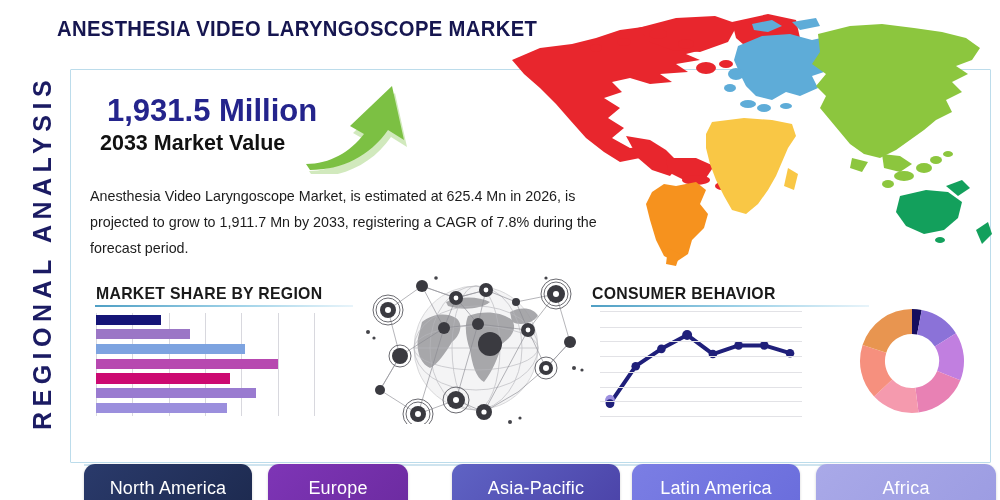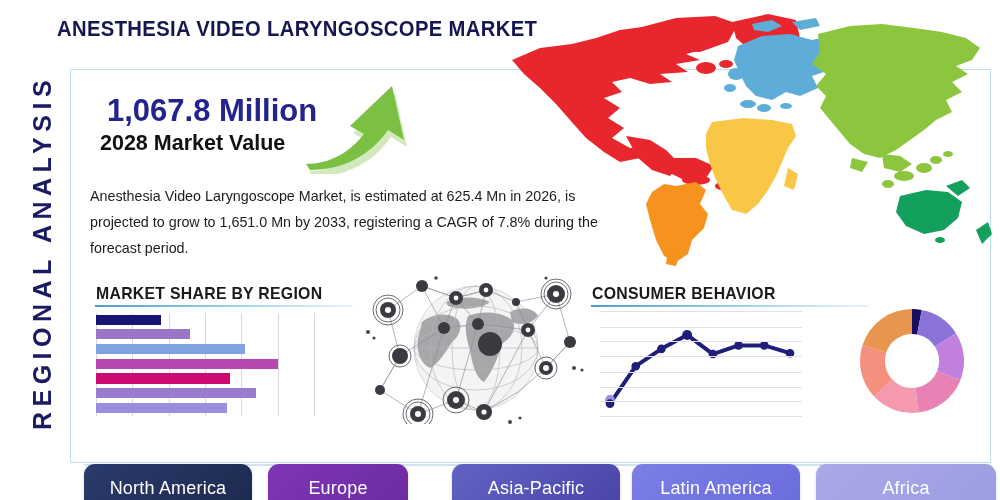--- a/index.html
+++ b/index.html
@@ -155,33 +155,33 @@
       <g fill="#13a05c">
         <path d="M400 188 L426 182 L448 184 L462 194 L458 210 L444 222 L424 226 L406 218 L396 204 Z"></path>
         <path d="M446 178 L462 172 L470 180 L458 188 Z"></path>
         <path d="M476 222 L488 214 L492 226 L482 236 Z"></path>
         <ellipse cx="440" cy="232" rx="5" ry="3"></ellipse>
       </g>
     </svg>
   </div>
 
   <div class="hero">
-    <div class="hero-value">1,067.8 Million</div>
-    <div class="hero-caption">2028 Market Value</div>
+    <div class="hero-value">1,931.5 Million</div>
+    <div class="hero-caption">2033 Market Value</div>
   </div>
 
   <div class="arrow-wrap">
     <svg viewBox="0 0 120 90" width="120" height="90">
       <path d="M6 84 C30 84 50 72 64 54 L50 46 L92 6 L104 60 L88 50 C70 76 42 90 10 90 Z" fill="#7cc043" opacity=".35" transform="translate(3,3)"></path>
       <path d="M6 80 C30 80 50 68 64 50 L50 42 L92 2 L104 56 L88 46 C70 72 42 86 10 86 Z" fill="#7cc043"></path>
     </svg>
   </div>
 
 
-  <div class="body-text">Anesthesia Video Laryngoscope Market, is estimated at 625.4 Mn in 2026, is projected to grow to 1,651.0 Mn by 2033, registering a CAGR of 7.8% during the forecast period.</div>
+  <div class="body-text">Anesthesia Video Laryngoscope Market, is estimated at 625.4 Mn in 2026, is projected to grow to 1,911.7 Mn by 2033, registering a CAGR of 7.8% during the forecast period.</div>
 
   <div class="sec-head" style="left:96px;top:284px;">MARKET SHARE BY REGION</div>
   <div class="sec-rule" style="left:95px;top:305px;width:258px;"></div>
 
   <div class="barchart">
     <div class="bar-grid">
         <i style="left: 0px;"></i>
         <i style="left: 36.3333px;"></i>
         <i style="left: 72.6667px;"></i>
         <i style="left: 109px;"></i>

